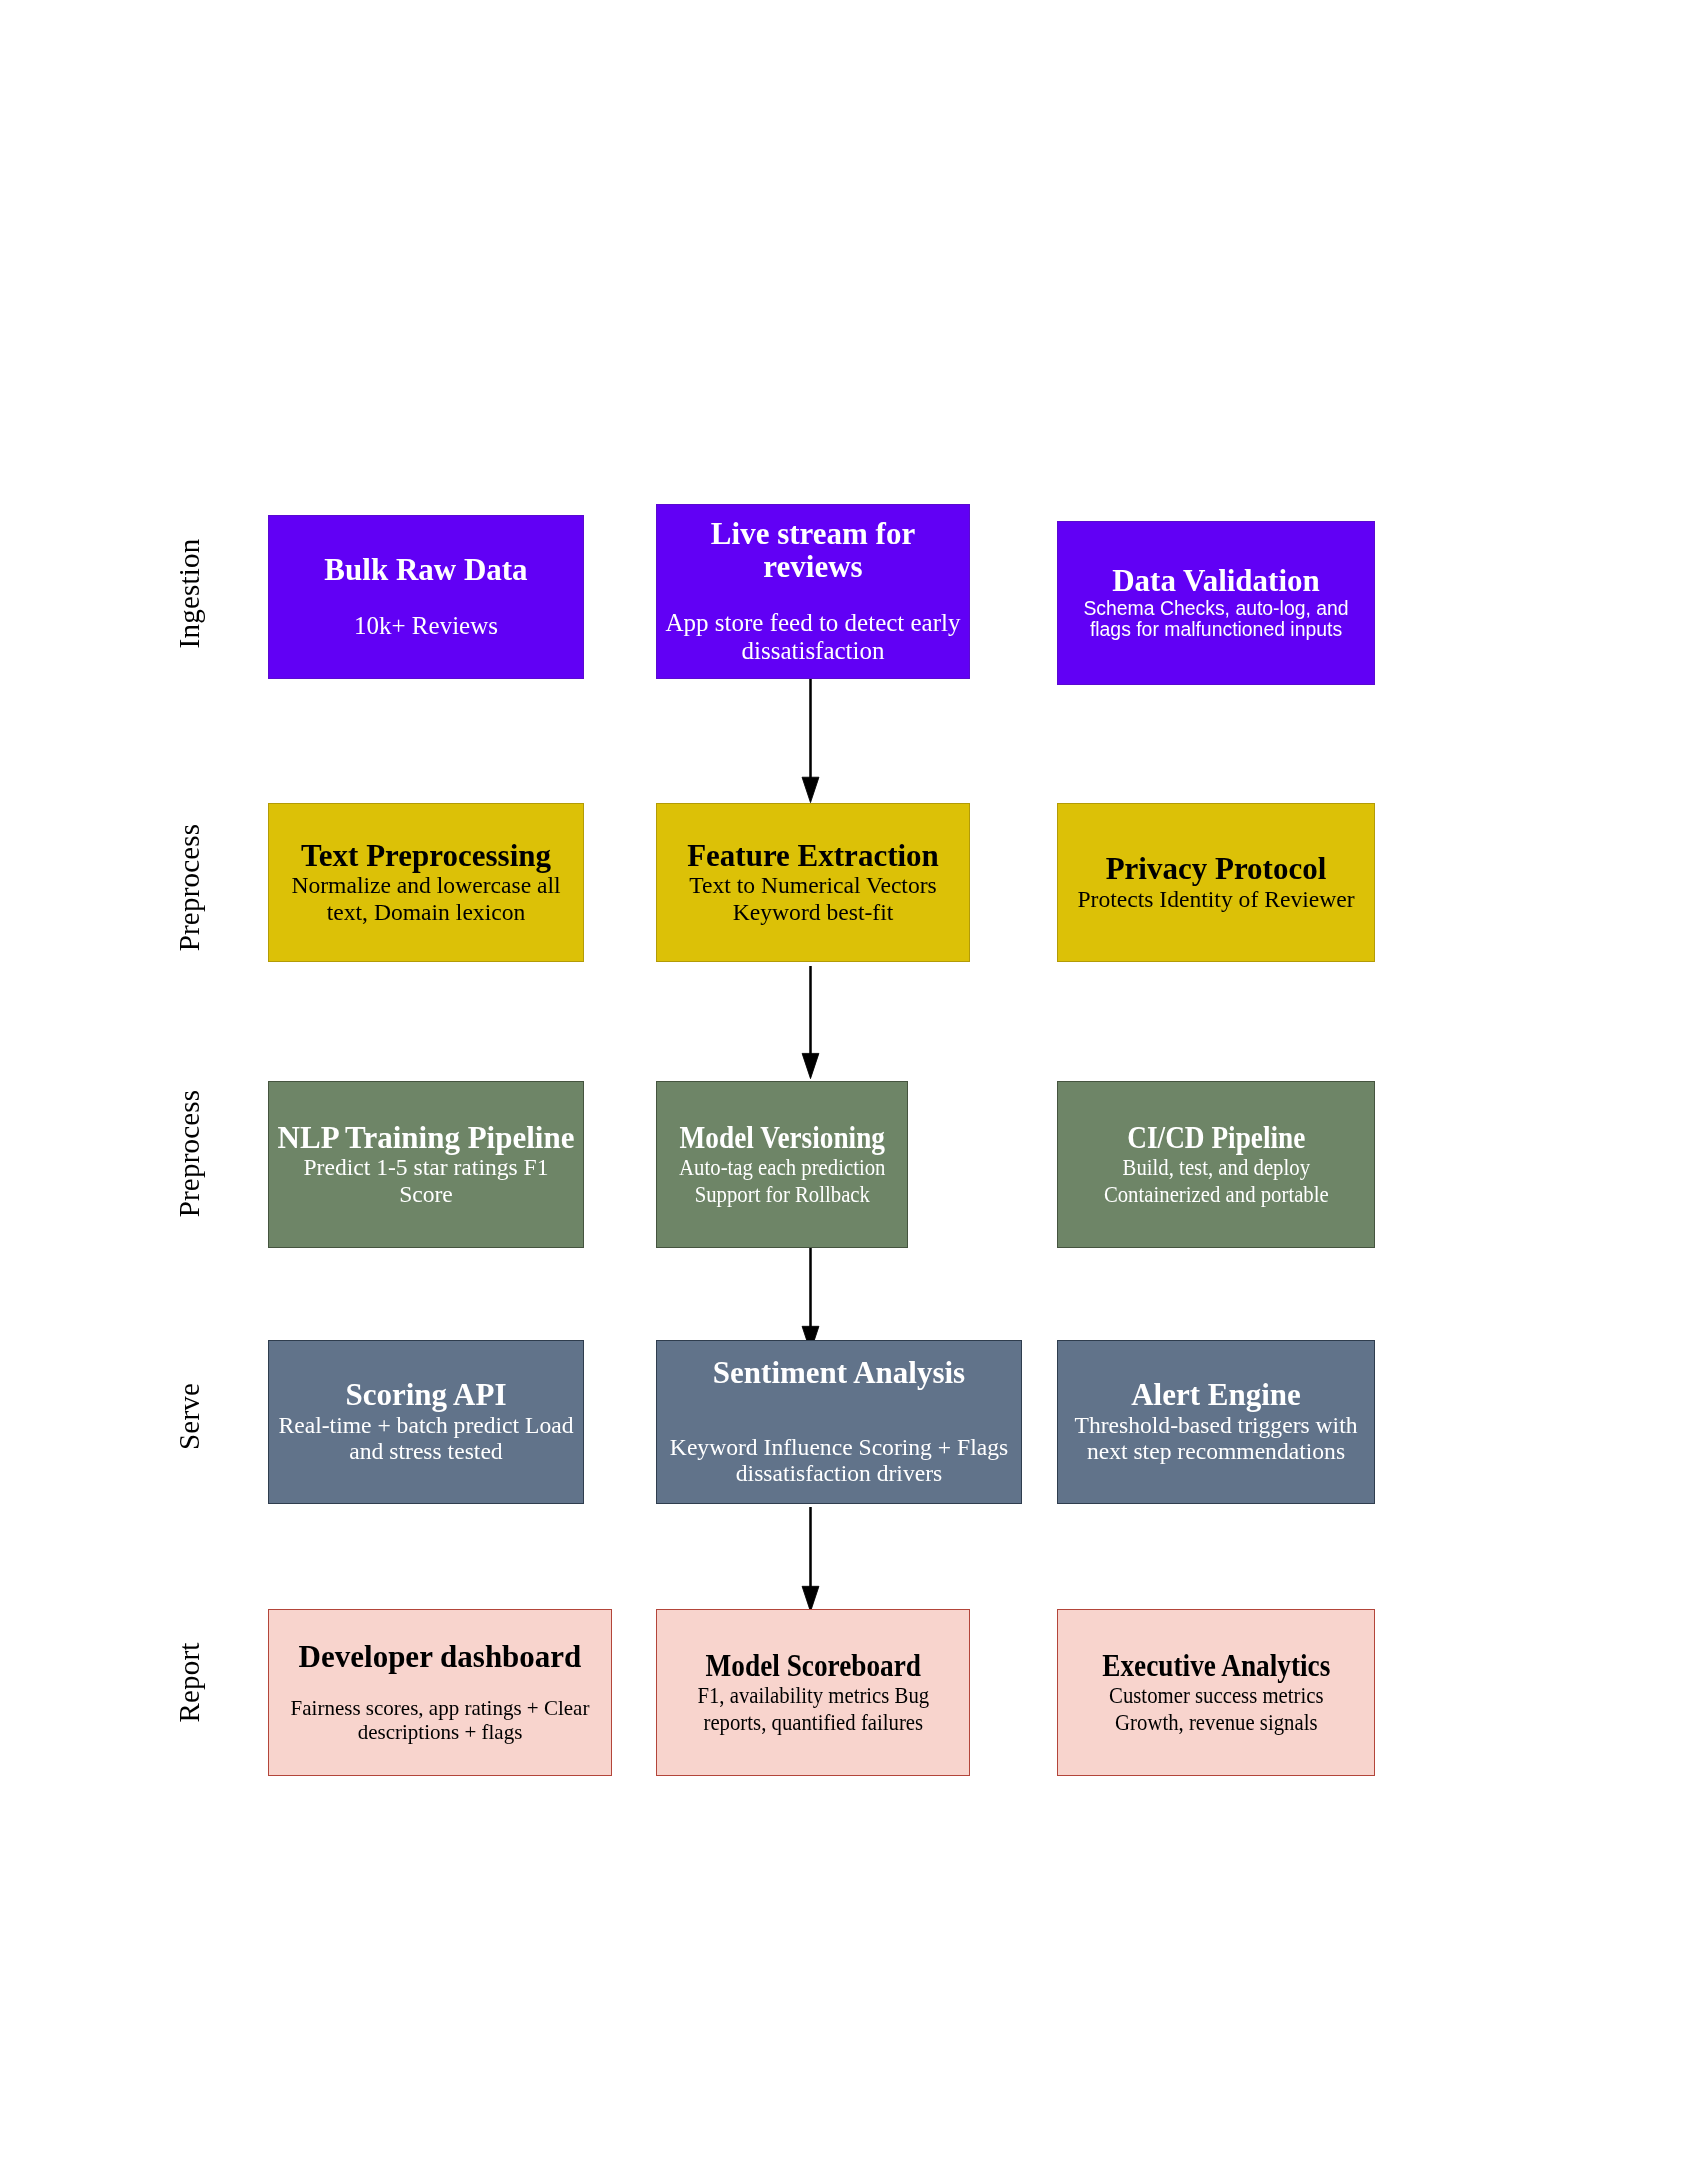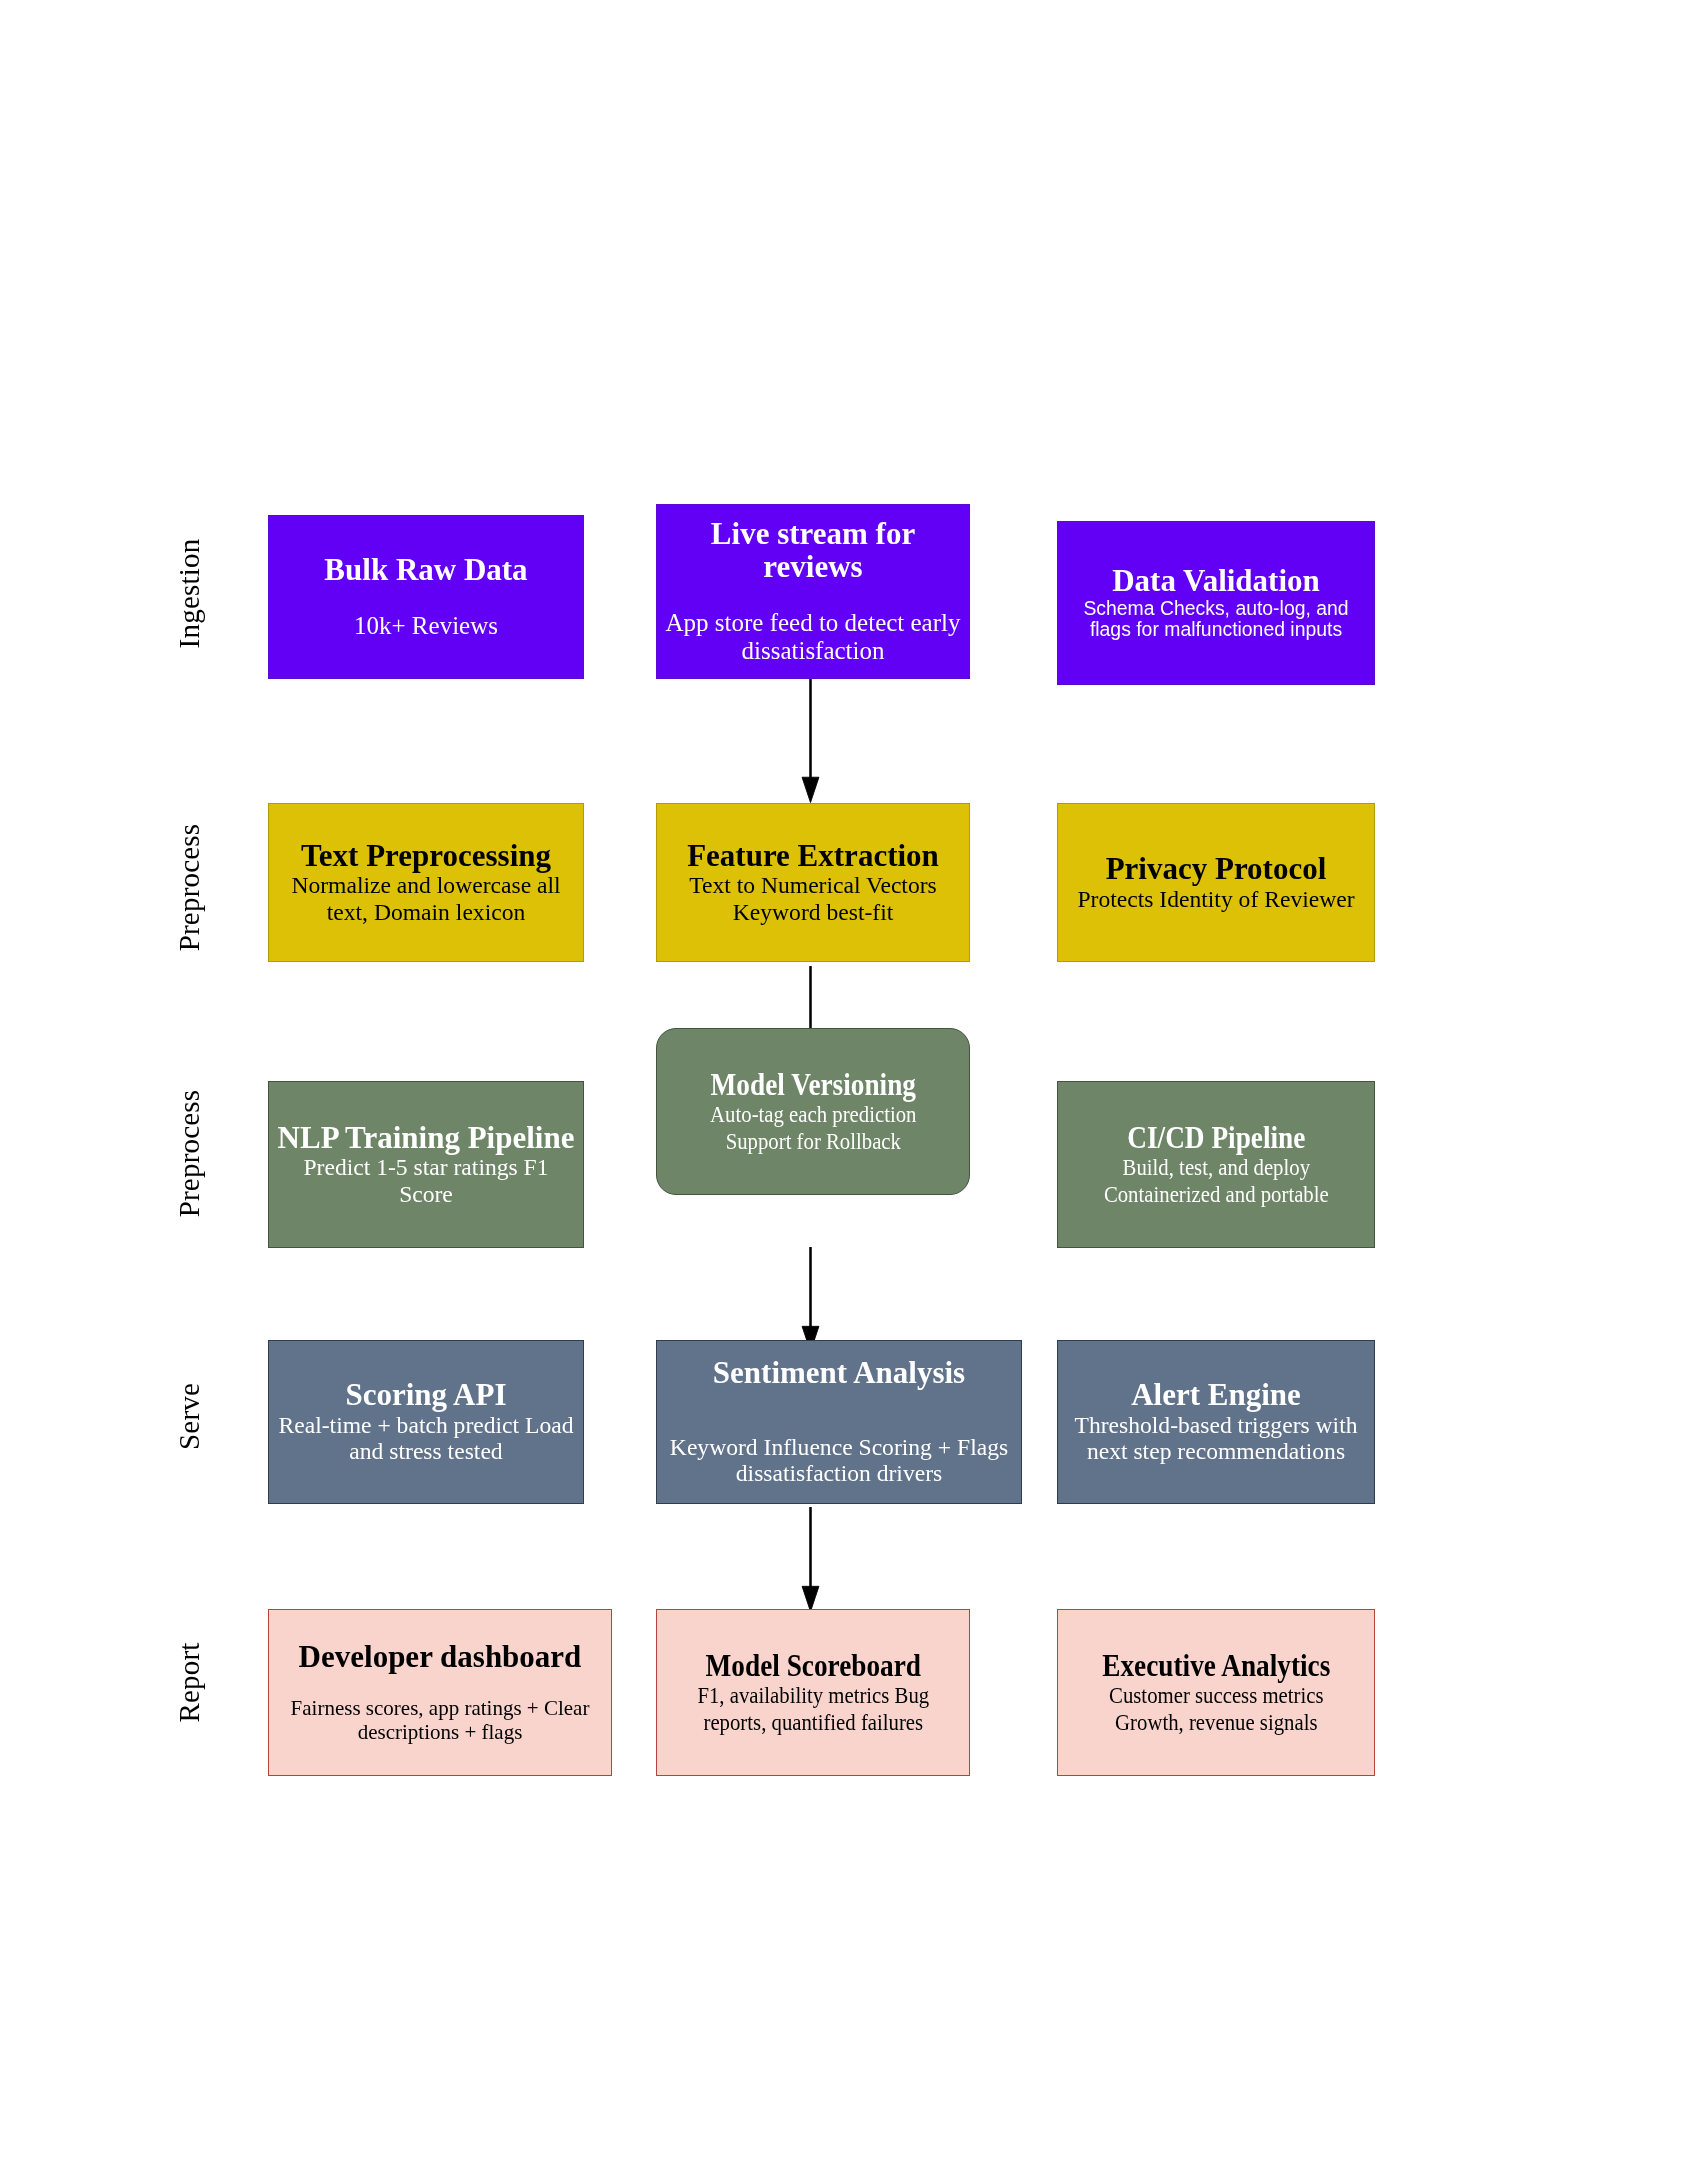--- a/index.html
+++ b/index.html
@@ -174,21 +174,21 @@
   <div class="node n-pre" style="left:1057px; top:803px; width:318px; height:159px;">
     <span class="title f-serif ts-lg">Privacy Protocol</span>
     <span class="subtitle f-serif sub-md">Protects Identity of Reviewer</span>
   </div>
 
   <div class="node n-model" style="left:268px; top:1081px; width:316px; height:167px;">
     <span class="title f-serif ts-lg">NLP Training Pipeline</span>
     <span class="subtitle f-serif sub-md">Predict 1-5 star ratings F1 Score</span>
   </div>
 
-  <div class="node n-model" style="left:656px; top:1028px; width:314px; height:167px;border-radius:20px;">
+  <div class="node n-model" style="left:656px; top:1081px; width:252px; height:167px;">
     <span class="title f-narrow ts-lg">Model Versioning</span>
     <span class="subtitle f-narrow sub-md">Auto-tag each prediction Support for Rollback</span>
   </div>
 
   <div class="node n-model" style="left:1057px; top:1081px; width:318px; height:167px;">
     <span class="title f-narrow ts-lg">CI/CD Pipeline</span>
     <span class="subtitle f-narrow sub-md">Build, test, and deploy Containerized and portable</span>
   </div>
 
   <div class="node n-serve" style="left:268px; top:1340px; width:316px; height:164px;">

